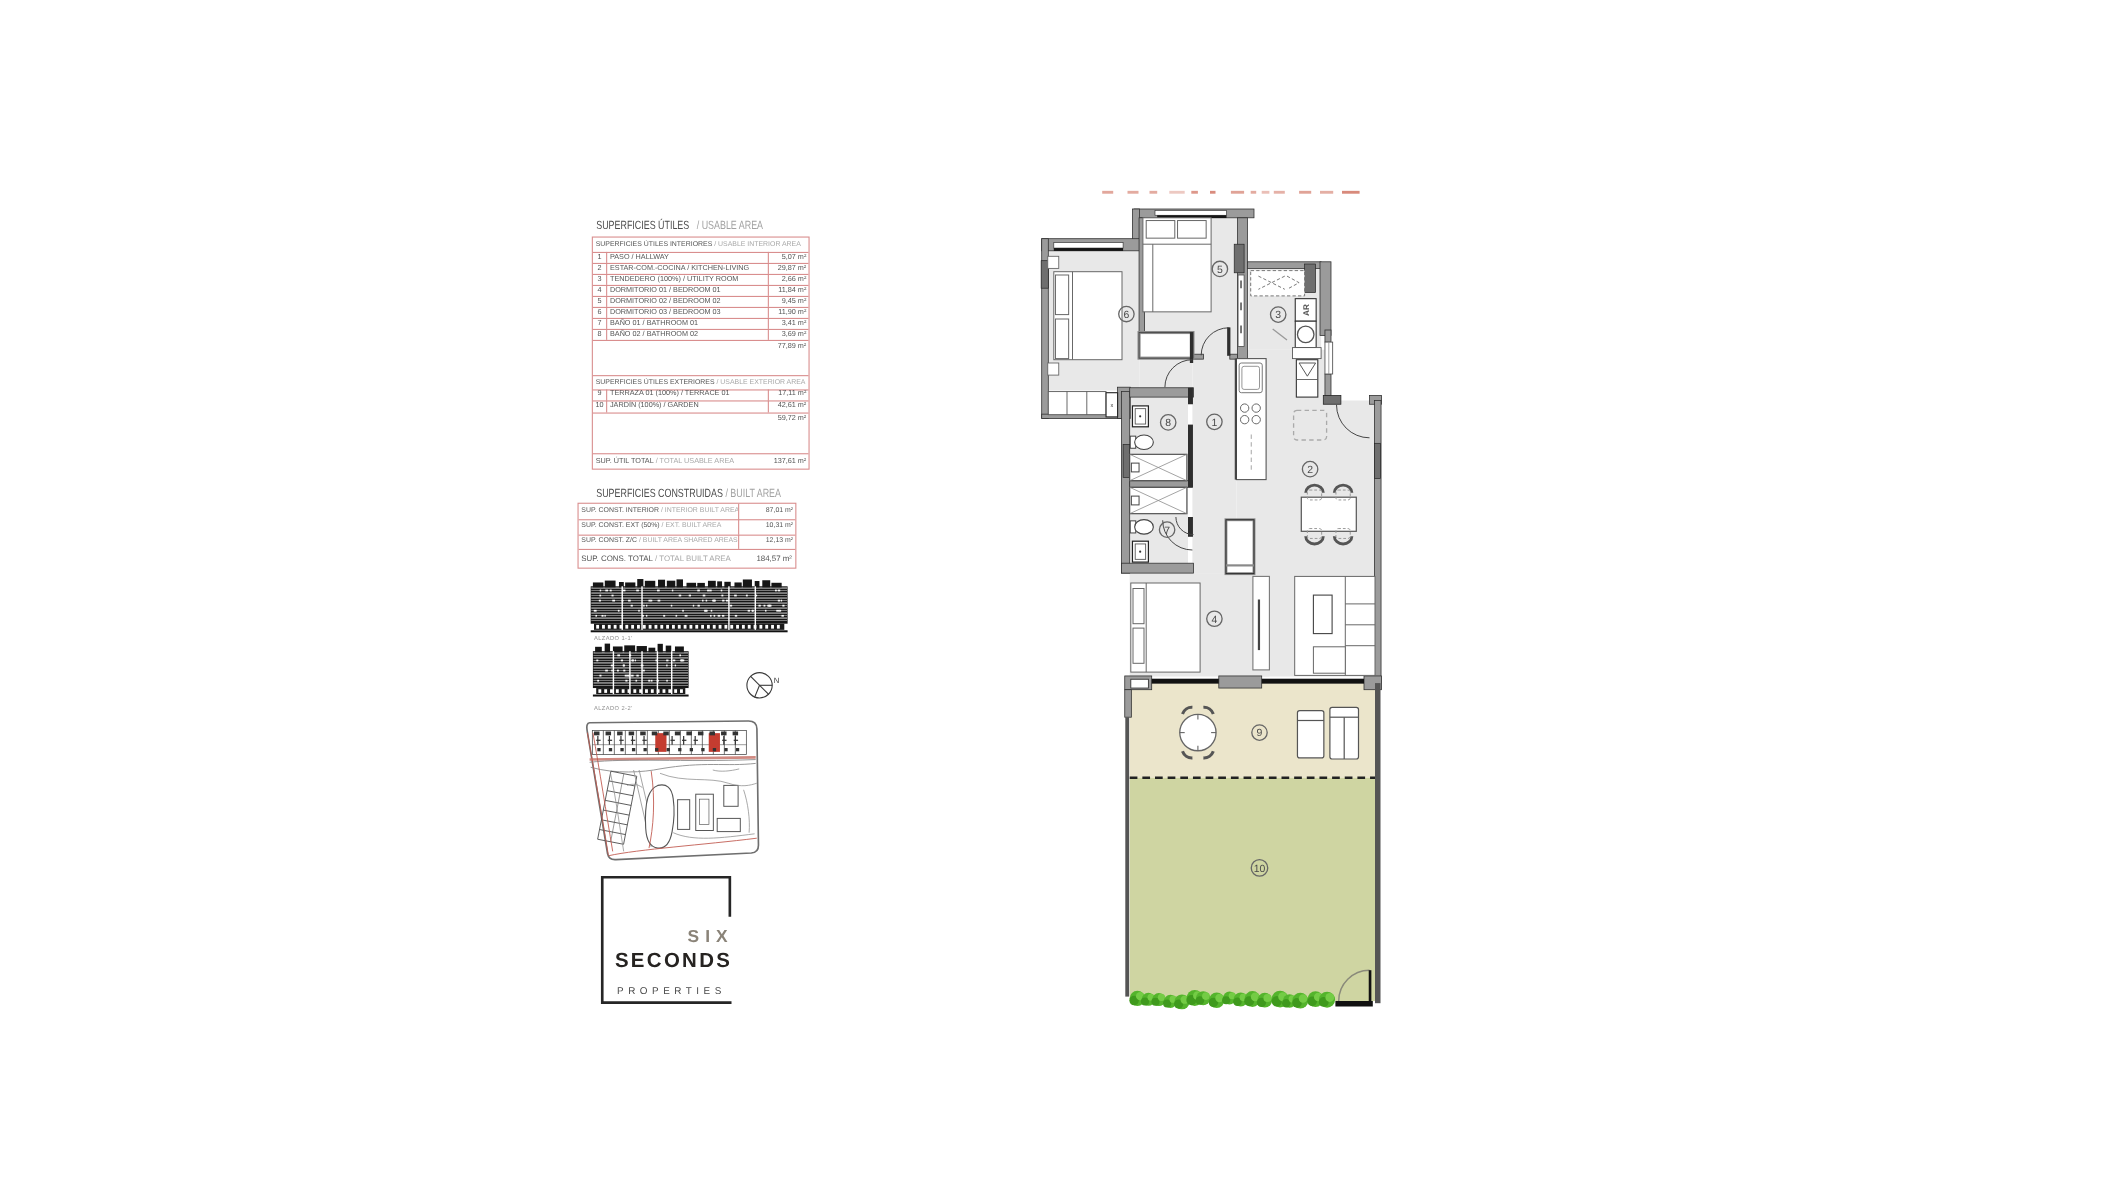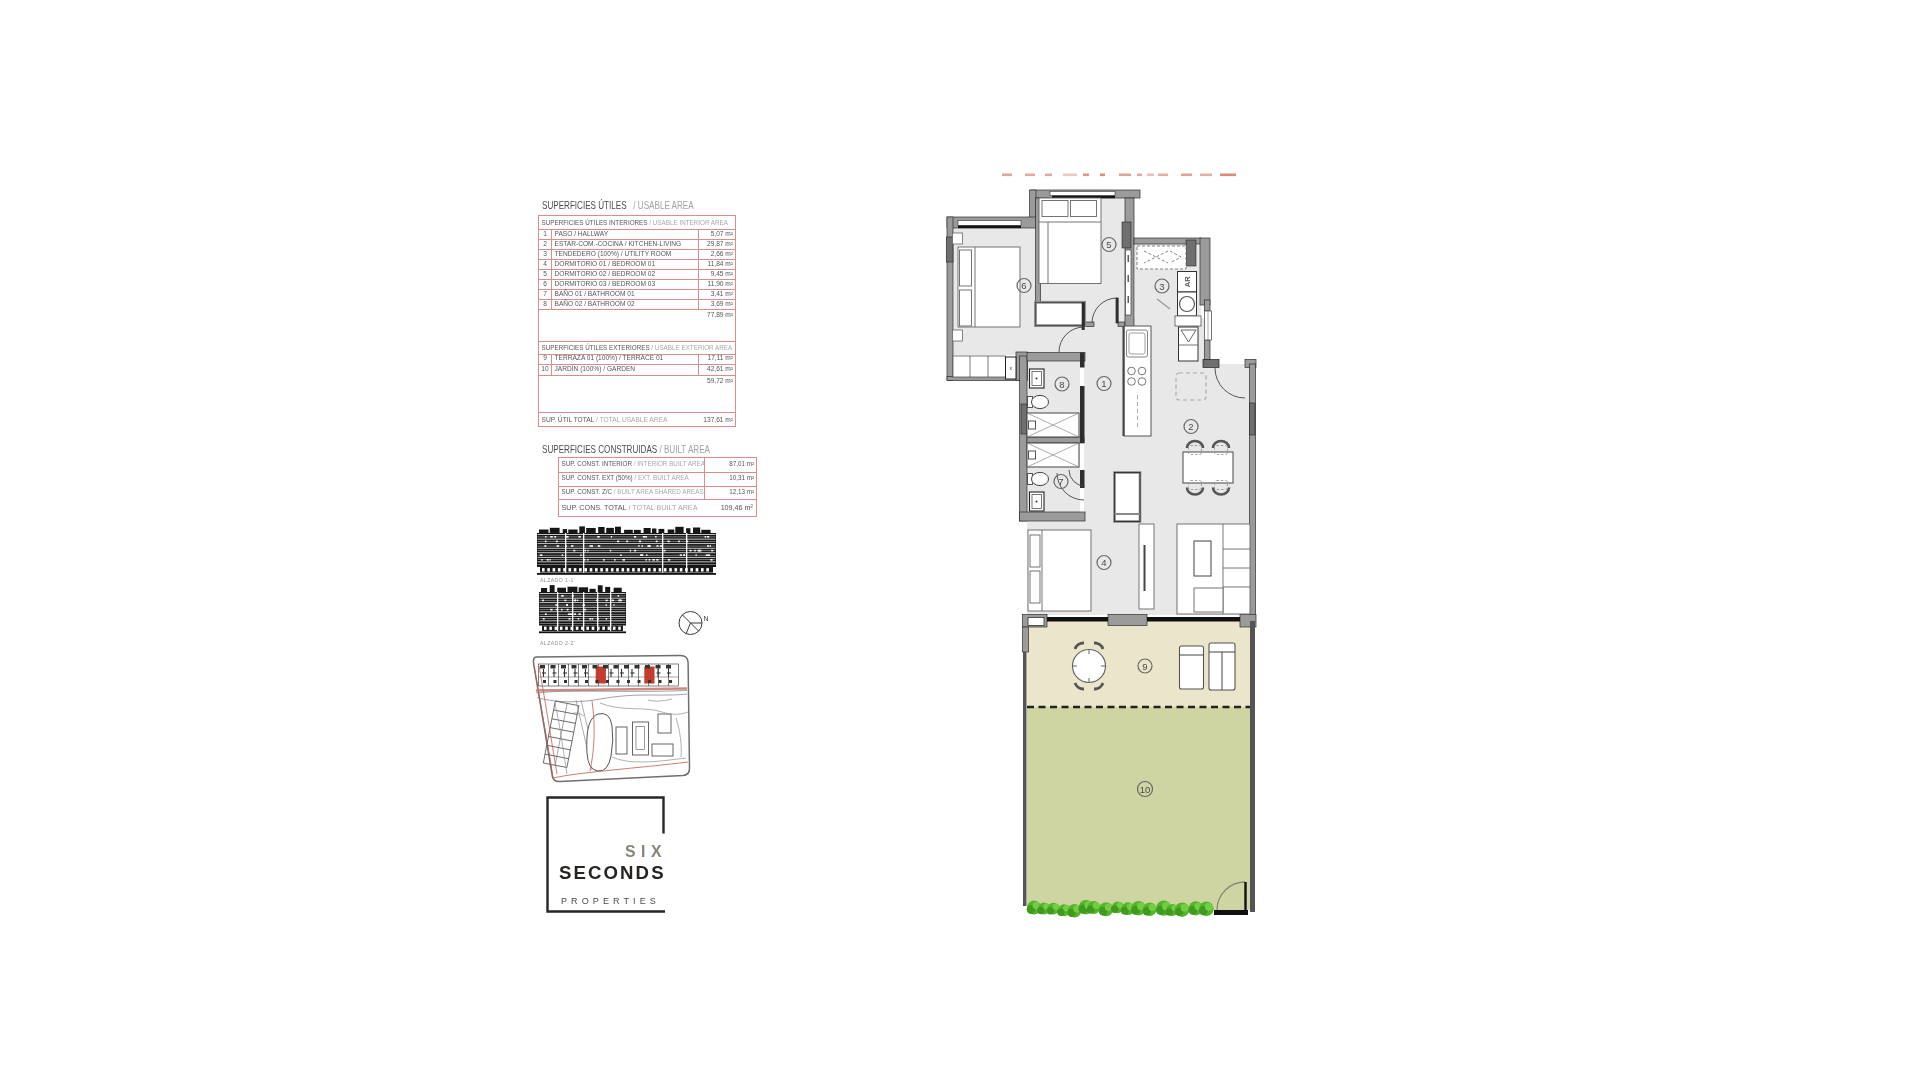--- a/index.html
+++ b/index.html
@@ -90,39 +90,39 @@
     </div>
 
   <div class="tot" style="top:160.5px;">59,72 m²</div>
 
   <div class="hdr" style="top:196px;height:13.5px;border-top:1px solid #d98e8e;">SUP. ÚTIL TOTAL <span class="en">&nbsp;/ TOTAL USABLE AREA</span>
     <span style="position:absolute;right:2px;">137,61 m²</span></div>
 </div>
 
 <div class="abs ttl" style="left:542px;top:442.5px;">SUPERFICIES CONSTRUIDAS <span class="lt">/ BUILT AREA</span></div>
 
-<div class="abs tbl" style="left:558px;top:456.5px;width:197px;height:58px;font-size:6.3px;">
+<div class="abs tbl" style="left:525px;top:456.5px;width:197px;height:58px;font-size:6.3px;">
 
   <div class="row" style="top:0;height:14px;">
       <div class="nm">SUP. CONST. INTERIOR <span class="en">&nbsp;/ INTERIOR BUILT AREA</span></div>
       <div class="val" style="width:49px;">87,01 m²</div>
     </div>
 
   <div class="row" style="top:14px;height:14px;">
       <div class="nm">SUP. CONST. EXT (50%) <span class="en">&nbsp;/ EXT. BUILT AREA</span></div>
       <div class="val" style="width:49px;">10,31 m²</div>
     </div>
 
   <div class="row" style="top:28px;height:13.5px;">
       <div class="nm">SUP. CONST. Z/C <span class="en">&nbsp;/ BUILT AREA SHARED AREAS</span></div>
       <div class="val" style="width:49px;">12,13 m²</div>
     </div>
 
   <div class="hdr" style="top:41.5px;height:16px;font-size:7.2px;">SUP. CONS. TOTAL <span class="en">&nbsp;/ TOTAL BUILT AREA</span>
-    <span style="position:absolute;right:3px;">109,46 m²</span></div>
+    <span style="position:absolute;right:3px;">184,57 m²</span></div>
 </div>
 
 <svg class="abs" style="left:0;top:0;" width="1920" height="1080" viewBox="0 0 1920 1080">
 
 <g>
       <rect x="537" y="533" width="179" height="34" fill="#161616"></rect>
       <rect x="537.5" y="534.20" width="178" height="0.75" fill="#ffffff"></rect>
       <rect x="537.5" y="536.75" width="178" height="0.4" fill="#ffffff"></rect>
       <rect x="537.5" y="538.75" width="178" height="0.75" fill="#ffffff"></rect>
       <rect x="537.5" y="541.30" width="178" height="0.4" fill="#ffffff"></rect>

